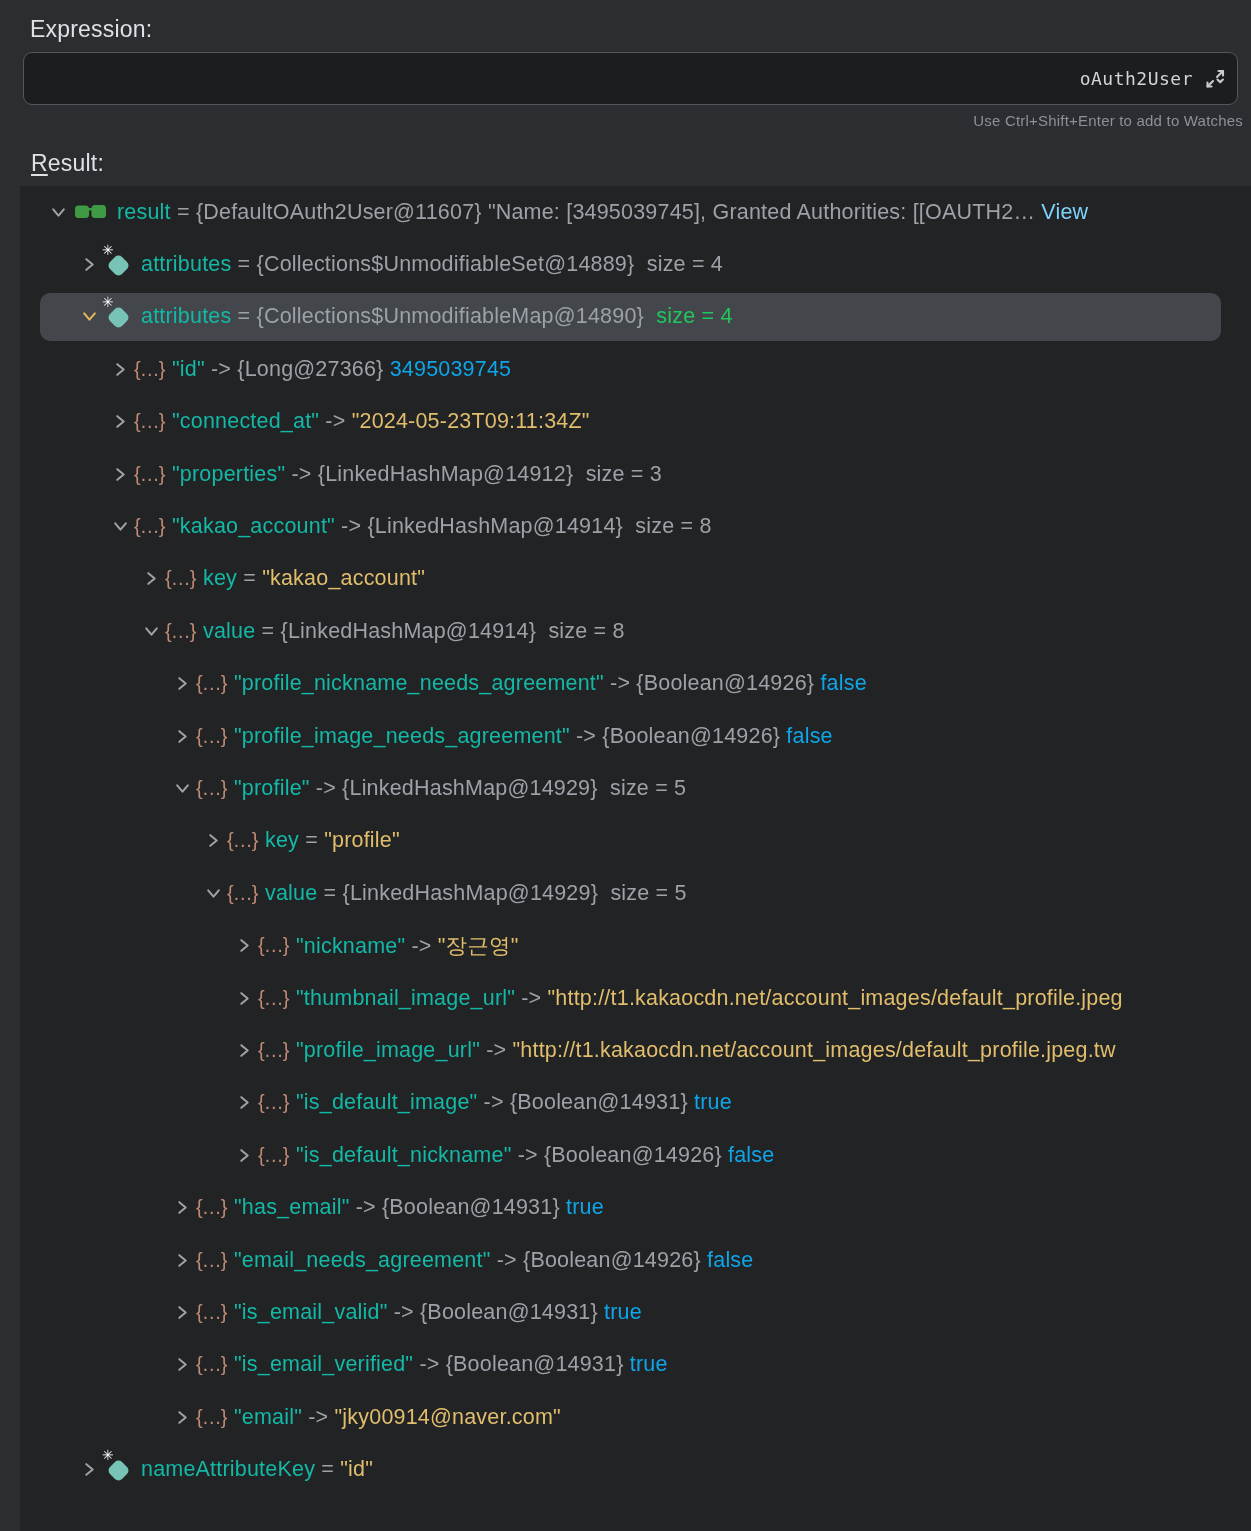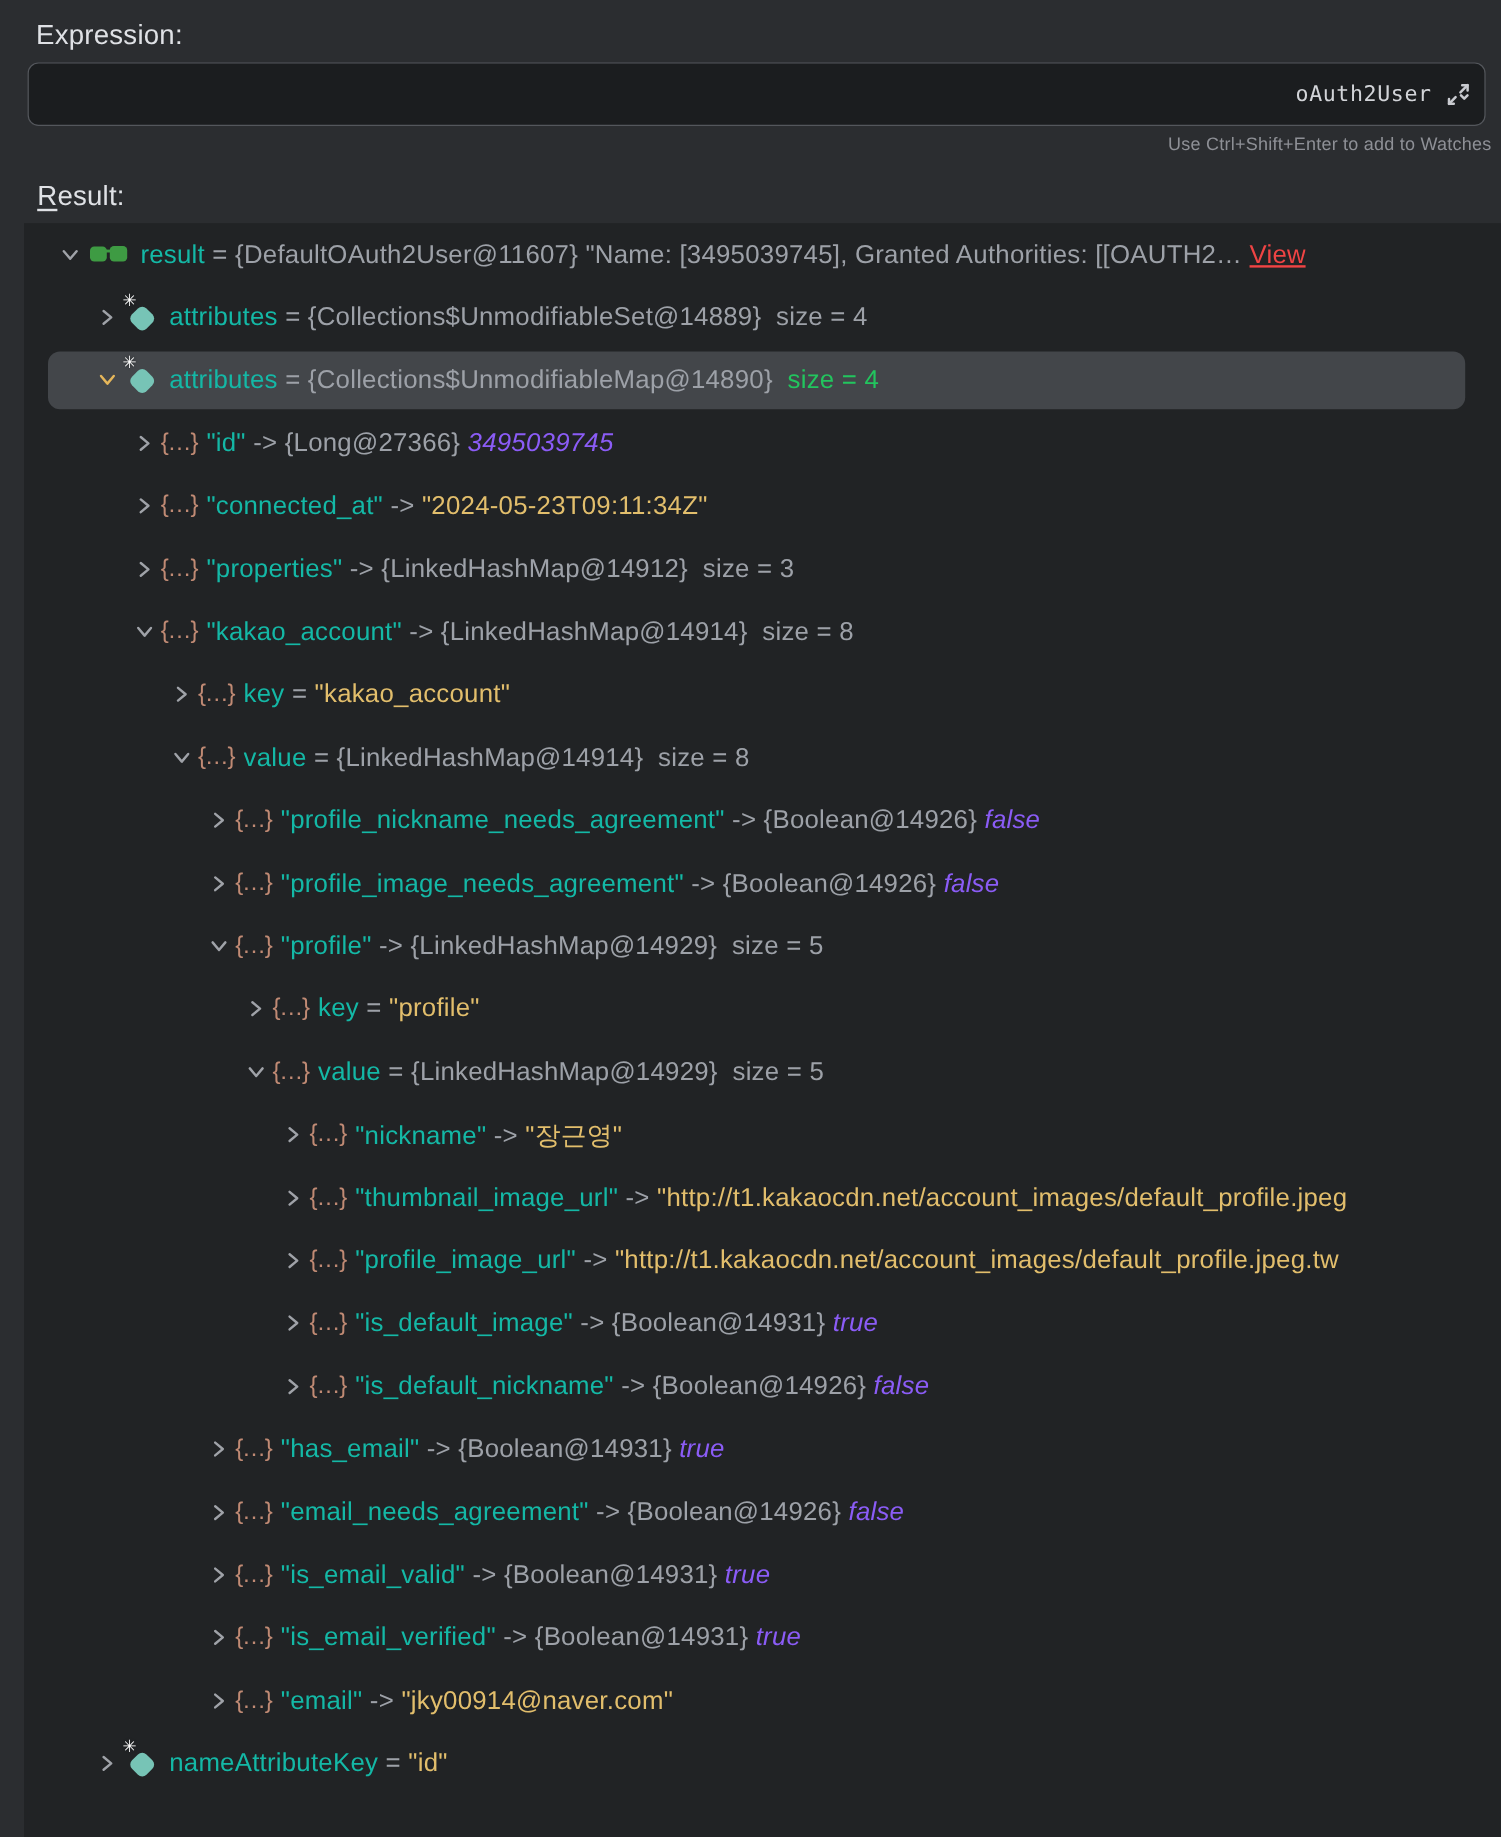--- a/index.html
+++ b/index.html
@@ -74,23 +74,23 @@
   }
   .tag-badge{
     position:absolute;left:-1px;top:-7px;
     color:#FFFFFF;font-size:14px;line-height:14px;
     text-shadow:0 0 2px #212325;
   }
   .row-text{white-space:pre;font-size:21.5px;letter-spacing:.2px;overflow:hidden;}
   .seg-name{color:#14b8a6;}
   .seg-str{color:#E2BE6C;}
   .seg-dim{color:#9DA1A8;}
-  .seg-val{color:#8b5cf6;font-style:italic;}
+  .seg-val{color:#0ea5e9;}
   .seg-bright{color:#22c55e;}
-  .seg-link{color:#ef4444;cursor:pointer;text-decoration:underline;}
+  .seg-link{color:#7dd3fc;cursor:pointer;}
 </style>
 </head>
 <body>
 
 <div>
 
   <div class="expr-label">Expression:</div>
 
   <div class="expr-box">
     <input class="expr-input" type="text" readonly="" value="oAuth2User" style="">

